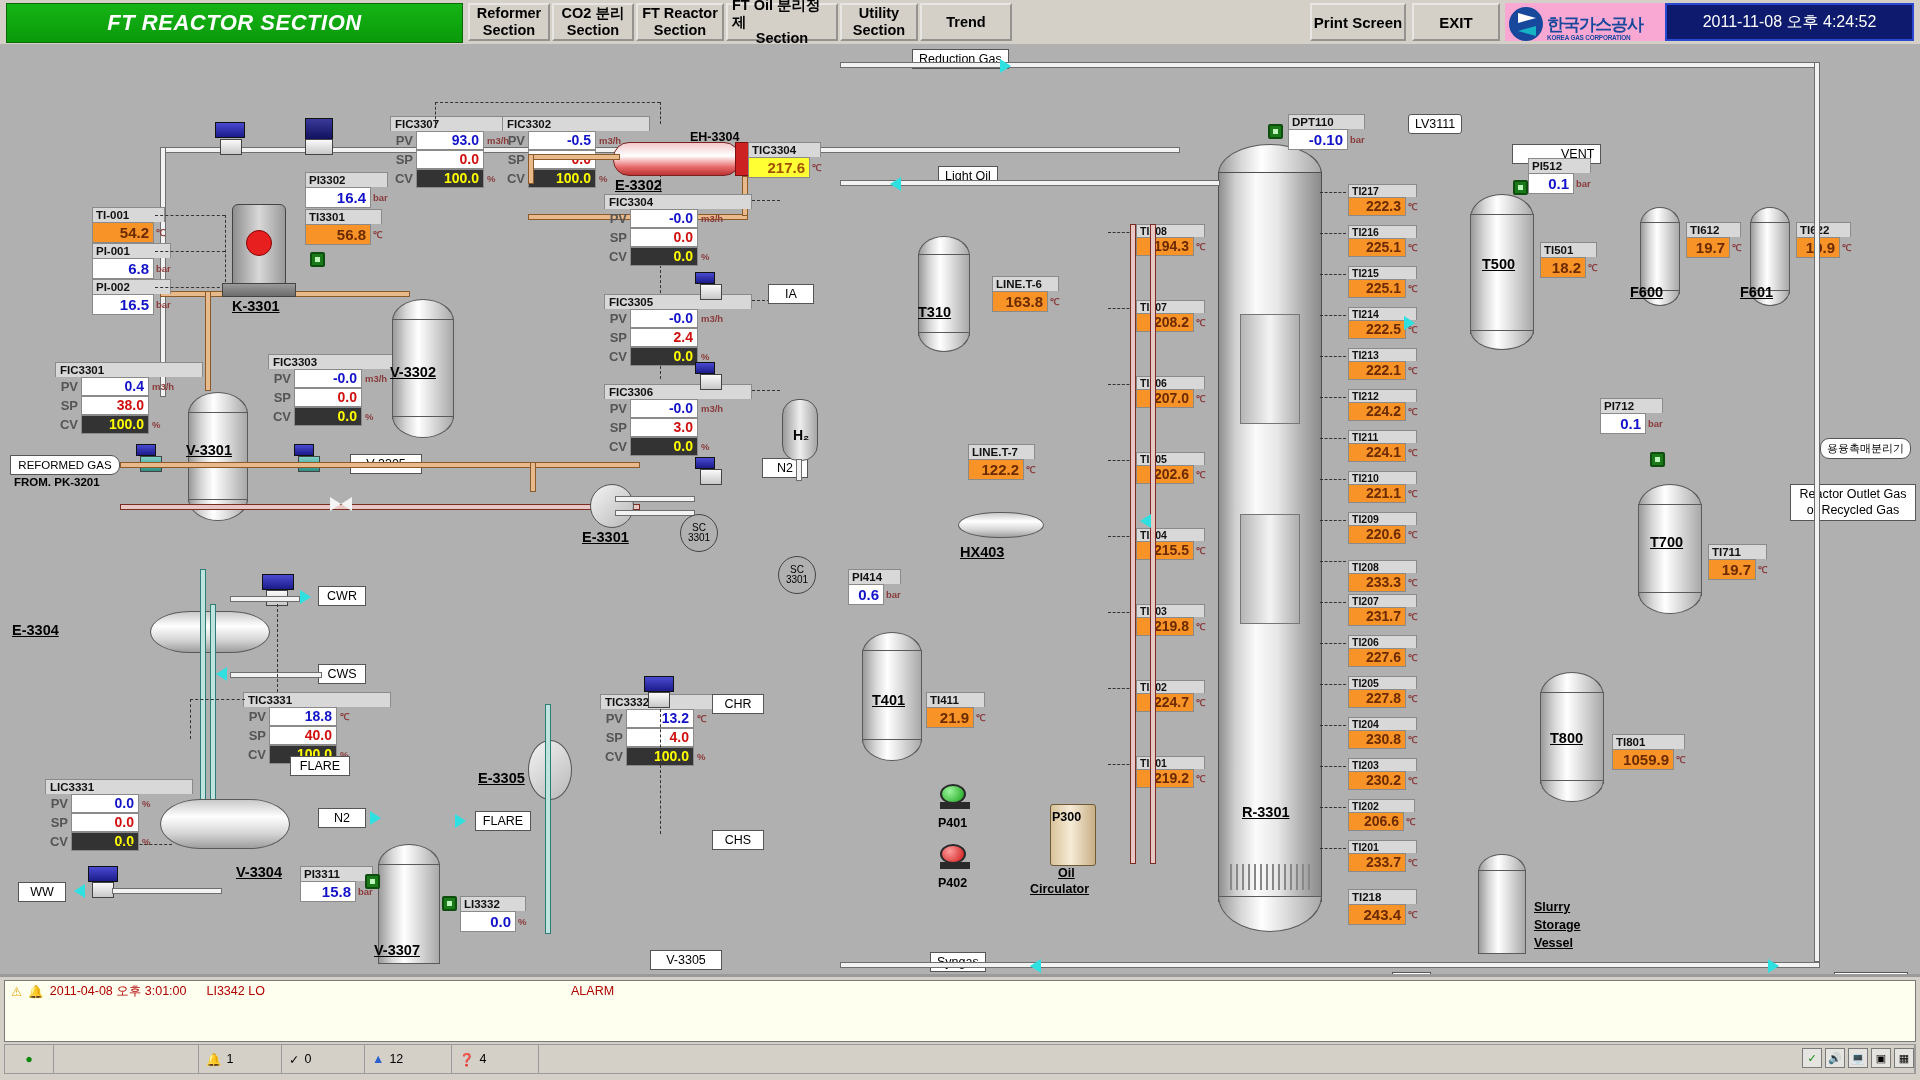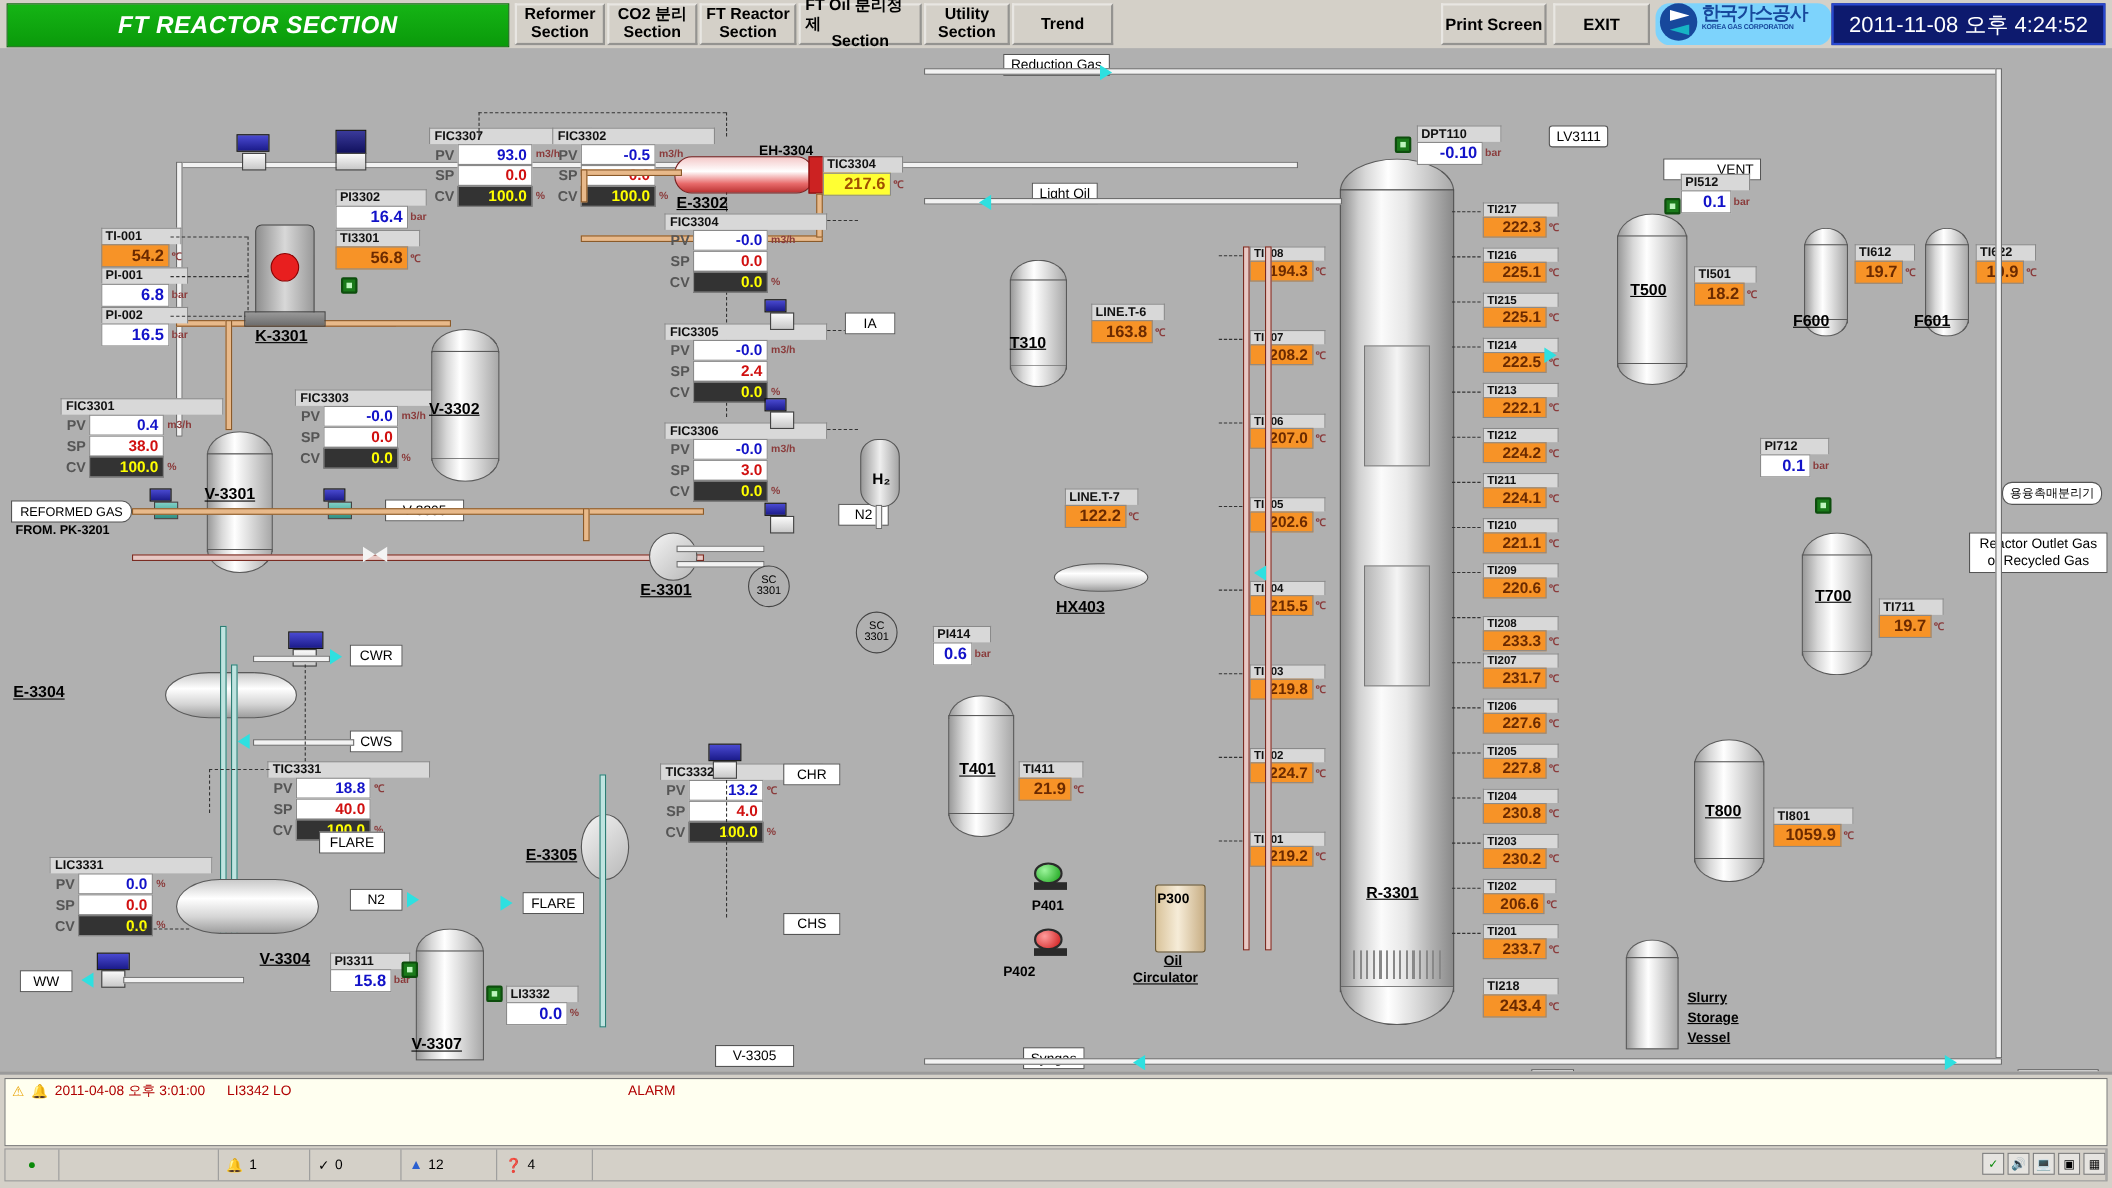--- a/index.html
+++ b/index.html
@@ -14,32 +14,32 @@
     font-size:22px;font-weight:bold;font-style:italic;color:#ffffff;letter-spacing:.5px;}
   .navbtn{position:absolute;top:3px;height:38px;background:#d4d0c8;
     border:2px outset #e8e6e2;box-sizing:border-box;cursor:pointer;
     display:flex;flex-direction:column;align-items:center;justify-content:center;
     font-size:14.5px;font-weight:bold;color:#000;line-height:1.15;padding:0 4px;}
   .navbtn .l2{display:block;}
   #btn-print{position:absolute;top:3px;height:38px;background:#d4d0c8;border:2px outset #e8e6e2;
     box-sizing:border-box;font-size:15px;font-weight:bold;display:flex;align-items:center;justify-content:center;cursor:pointer;}
   #btn-exit{position:absolute;top:3px;height:38px;background:#d4d0c8;border:2px outset #e8e6e2;
     box-sizing:border-box;font-size:15px;font-weight:bold;display:flex;align-items:center;justify-content:center;cursor:pointer;}
-  #logo{position:absolute;left:1505px;top:3px;width:160px;height:38px;background:#7dd3fc;
-    display:flex;align-items:flex-start;gap:4px;padding-left:4px;box-sizing:border-box;border-radius:13px;}
+  #logo{position:absolute;left:1505px;top:3px;width:160px;height:38px;background:#f9a8d4;
+    display:flex;align-items:flex-end;gap:4px;padding-left:4px;box-sizing:border-box;}
   #logo .mark{width:34px;height:34px;border-radius:50%;background:#17489c;position:relative;flex:0 0 auto;}
   #logo .mark:before{content:"";position:absolute;left:9px;top:6px;width:18px;height:10px;background:#fff;
     clip-path:polygon(0 0,100% 50%,0 100%);}
   #logo .mark:after{content:"";position:absolute;left:9px;top:19px;width:18px;height:10px;background:#16b3c4;
     clip-path:polygon(0 50%,100% 0,100% 100%);}
   #logo .txt{display:flex;flex-direction:column;line-height:1;}
   #logo .ko{font-size:17px;font-weight:bold;color:#17489c;letter-spacing:-1px;}
   #logo .en{font-size:6.4px;font-weight:bold;color:#17489c;letter-spacing:-.2px;margin-top:2px;}
   #clock{position:absolute;left:1665px;top:3px;width:249px;height:38px;background:#0d1a6e;
-    border:2px solid #2a49d0;box-sizing:border-box;color:#fff;font-size:20px;
+    border:2px solid #2a49d0;box-sizing:border-box;color:#fff;font-size:16px;
     display:flex;align-items:center;justify-content:center;}
 
   
   #canvas{position:absolute;left:0;top:44px;width:1920px;height:930px;background:#b0b0b0;overflow:hidden;}
   #canvas>*{position:absolute;}
 
   
   .fp{border:0;}
   .fp .hd{height:15px;background:#d8d8d8;border:1px solid #8a8a8a;border-bottom:none;
       font-size:11.5px;font-weight:bold;color:#111;padding-left:4px;line-height:14px;box-sizing:border-box;}
@@ -604,21 +604,21 @@
 
     <div class="pump" style="left:940px;top:740px;">
       <div class="body" style="background:radial-gradient(circle at 35% 32%,#9cf59c,#15a015);"></div>
       <div class="base"></div>
     </div>
     <div class="tagnm sm" style="left:938px;top:772px;text-decoration:none;">P401</div>
     <div class="pump" style="left:940px;top:800px;">
       <div class="body" style="background:radial-gradient(circle at 35% 32%,#ff9c9c,#cc1414);"></div>
       <div class="base"></div>
     </div>
-    <div class="tagnm sm" style="left:912px;top:832px;text-decoration:none;">P402</div>
+    <div class="tagnm sm" style="left:938px;top:832px;text-decoration:none;">P402</div>
 
     <div style="left:1050px;top:760px;width:44px;height:60px;background:linear-gradient(90deg,#d9c39a,#f6ecd8 45%,#c8ae84);border:1px solid #6e5a33;border-radius:3px;"></div>
     <div class="tagnm sm" style="left:1052px;top:766px;text-decoration:none;">P300</div>
     <div class="tagnm sm" style="left:1058px;top:822px;">Oil</div>
     <div class="tagnm sm" style="left:1030px;top:838px;">Circulator</div>
 
     <div class="ro" style="left:992px;top:232px;">
       <div class="hd">LINE.T-6</div>
       <div class="bd">
           <div class="vv hot" style="width:56px;">163.8</div>

